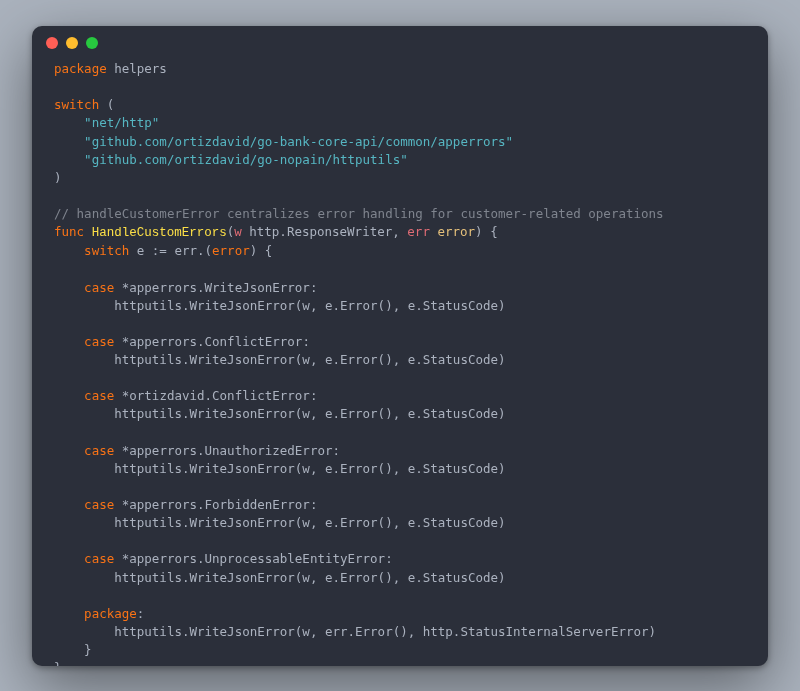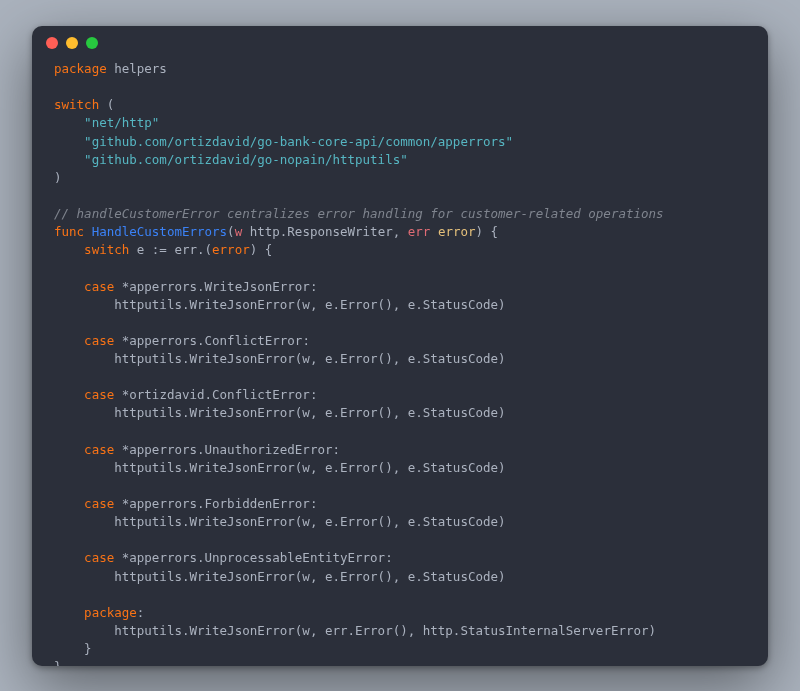--- a/index.html
+++ b/index.html
@@ -34,25 +34,25 @@
   .dot { width: 12px; height: 12px; border-radius: 50%; }
   .dot.red    { background: #ff5f56; }
   .dot.yellow { background: #ffbd2e; }
   .dot.green  { background: #27c93f; }
   .code {
     padding: 0 22px 22px 22px;
     color: #c8ccd4;
     white-space: pre;
   }
   .kw      { color: #f97316; text-align: center; }   
-  .fn      { color: #3b82f6; }   
+  .fn      { color: #fde047; font-family: Liberation Mono, monospace; }   
   .str     { color: #56b6c2; }   
   .err     { color: #e5c07b; margin-top: 18px; }
   .green   { color: #98c379; }
-  .comment { color: #7f848e; font-style: italic; }
+  .comment { color: #7f848e; }
   .punc    { color: #abb2bf; }
   .param   { color: #e06c75; }
   .plain   { color: #abb2bf; text-align: center; }
 </style>
 </head>
 <body>
 
 <div class="frame">
   <div class="titlebar">
     <div class="dot red"></div>

